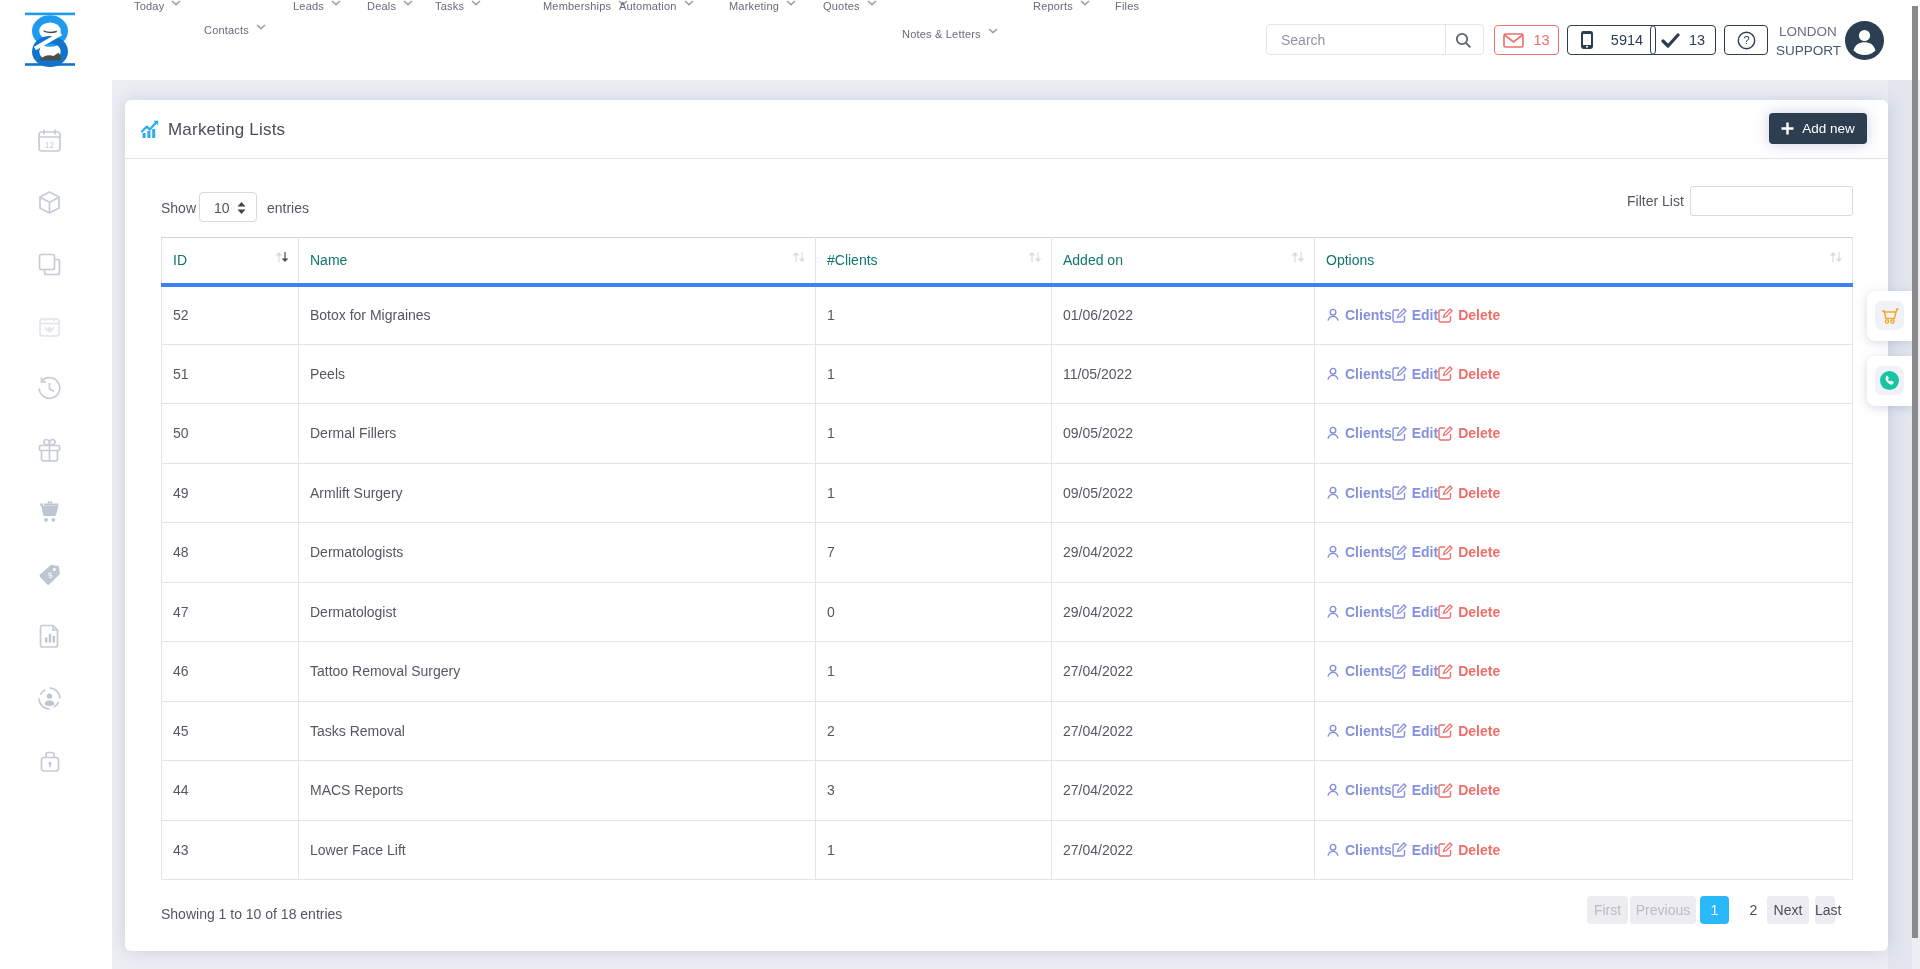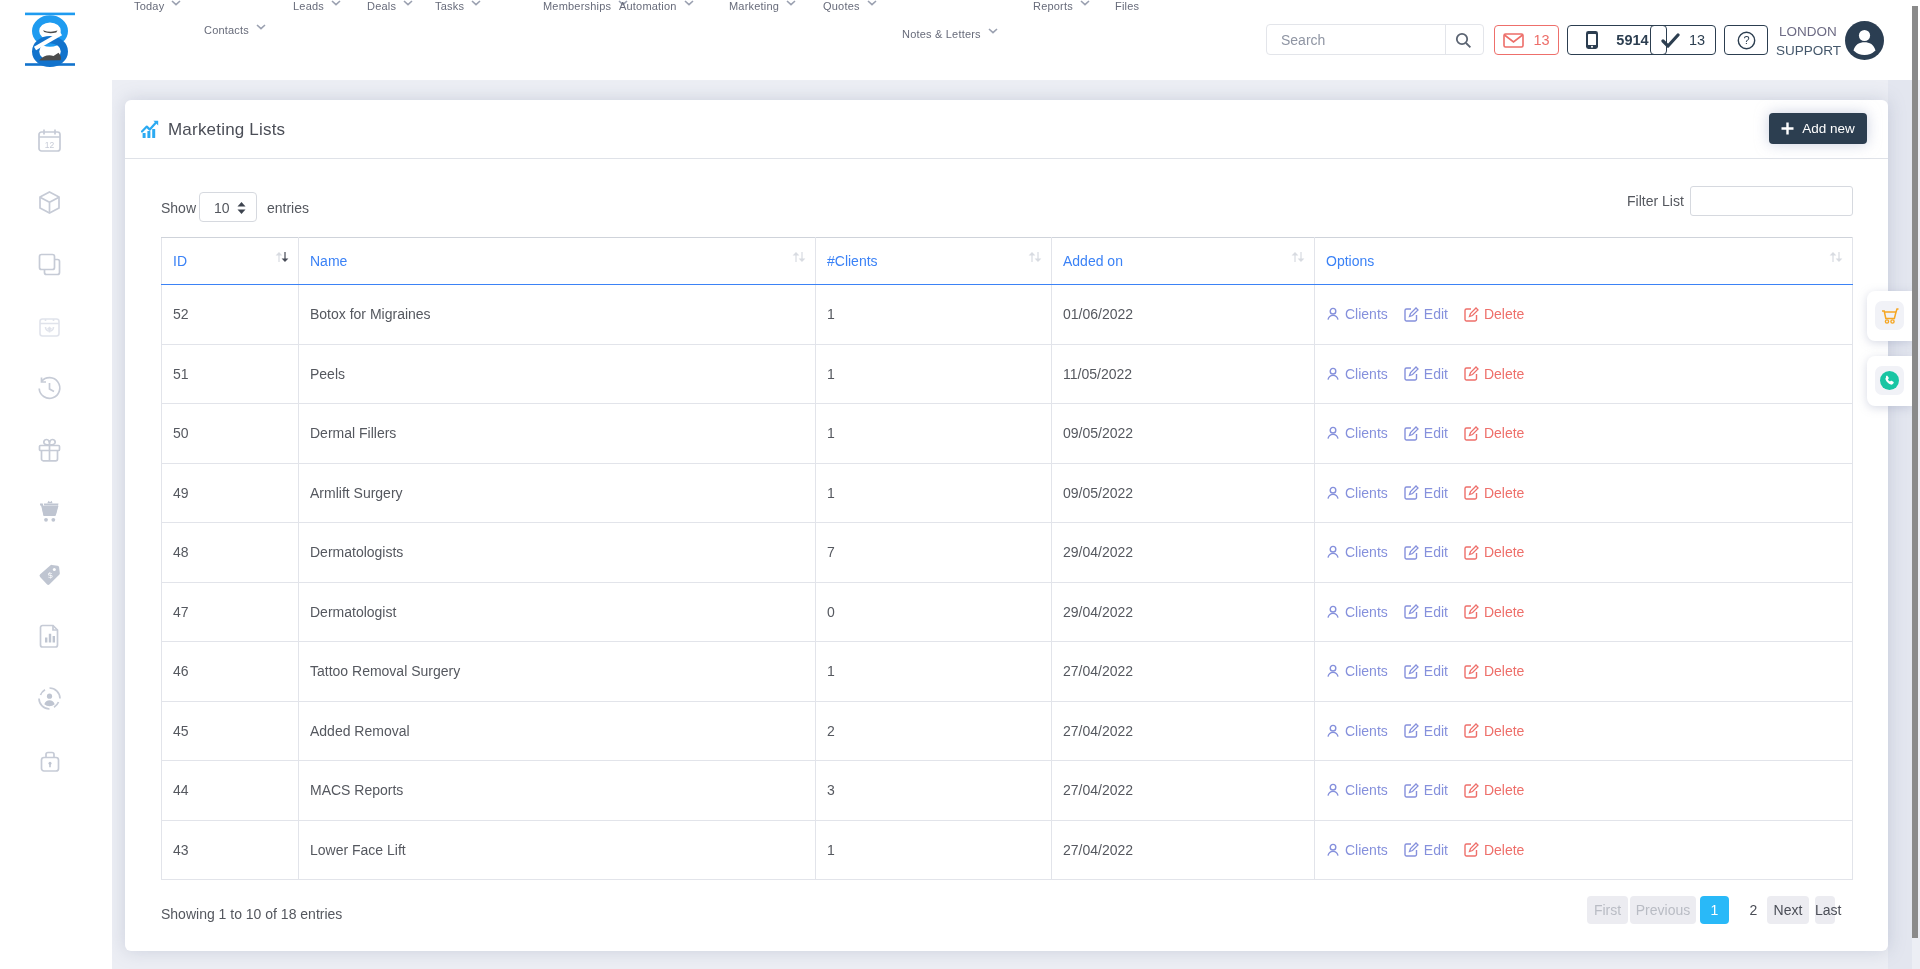--- a/index.html
+++ b/index.html
@@ -7,24 +7,24 @@
 .abs { position:absolute; }
 #topbar { position:absolute; left:0; top:0; width:1920px; height:80px; background:#fff; z-index:5; }
 #sidebar { position:absolute; left:0; top:80px; width:112px; height:889px; background:#fff; z-index:4; }
 .navitem { position:absolute; top:0; height:80px; display:flex; align-items:flex-start; gap:7px; color:#676b7a; font-size:11px; letter-spacing:.2px; }
 #card { position:absolute; left:125px; top:100px; width:1763px; height:851px; background:#fff; border-radius:6px; box-shadow:0 0 18px rgba(120,130,160,.28); z-index:2; }
 #cardhead { position:absolute; left:0; top:0; width:100%; height:59px; border-bottom:1px solid #dfe2e8; }
 .title { position:absolute; left:43px; top:20px; font-size:17px; color:#4b4e57; letter-spacing:.2px; }
 #addnew { position:absolute; left:1644px; top:13px; width:98px; height:31px; background:#2c3e50; border-radius:4px; color:#fff; font-size:13.5px; display:flex; align-items:center; justify-content:center; gap:8px; box-shadow:0 0 14px rgba(160,170,200,.55); }
 table.main { border-collapse:collapse; position:absolute; left:36px; top:137px; width:1691px; table-layout:fixed; }
 table.main th, table.main td { border:1px solid #e2e4ea; font-weight:normal; text-align:left; padding-left:11px; font-size:14px; color:#55585f; position:relative; }
-table.main th { height:47px; border-top:1px solid #cfd3da; border-bottom:1px solid #3b82f6; color:#3b82f6; }
+table.main th { height:47px; border-top:1px solid #cfd3da; border-bottom:4px solid #3b82f6; color:#0f766e; }
 table.main td { height:59.5px; }
 .sorticon { position:absolute; right:9px; top:13px; }
-.rowlinks { display:flex; align-items:center; gap:16px; font-size:14px; }
+.rowlinks { display:flex; align-items:center; gap:0; font-size:14px;font-weight:bold; }
 .lnk { color:#8590dc; display:flex; align-items:center; gap:5px; }
 .lnkdel { color:#ee6f6a; display:flex; align-items:center; gap:5px; }
 .pgbtn { position:absolute; height:28px; line-height:28px; text-align:center; background:#ececf1; border-radius:4px; font-size:14px; }
 #floats { z-index:6; }
 </style>
 </head>
 <body>
 
 <div class="abs" style="left:1888px; top:80px; width:24px; height:889px; background:#e3e6ef;"></div>
 <div class="abs" style="left:1912px; top:6px; width:6px; height:932px; background:#8a8a8a; z-index:9;"></div>
@@ -85,21 +85,21 @@
       </svg>
   </div>
 
   <div class="abs" style="left:1494px; top:25px; width:65px; height:30px; border:1.5px solid #ee6f6b; border-radius:4px; display:flex; align-items:center; justify-content:center; gap:9px;">
     <svg width="21" height="15" viewBox="0 0 21 15">
         <rect x="1" y="1" width="19" height="13" rx="1.5" fill="none" stroke="#ed6d68" stroke-width="1.6"></rect>
         <path d="M1.5 2l9 7 9-7" fill="none" stroke="#ed6d68" stroke-width="1.6"></path>
       </svg>
     <span style="color:#ed6d68; font-size:14.5px;">13</span>
   </div>
-  <div class="abs" style="left:1567px; top:25px; width:100px; height:30px; border:1.5px solid #2c3e50; border-radius:4px; display:flex; align-items:center; justify-content:center; gap:17px;font-weight:bold;">
+  <div class="abs" style="left:1567px; top:25px; width:89px; height:30px; border:1.5px solid #2c3e50; border-radius:4px; display:flex; align-items:center; justify-content:center; gap:17px;">
     <svg width="14" height="20" viewBox="0 0 14 20">
         <rect x="1" y="1" width="12" height="18" rx="2.4" fill="#2c3e50"></rect>
         <rect x="3" y="4" width="8" height="11" rx="0.5" fill="#fff"></rect>
         <circle cx="7" cy="16.8" r="1" fill="#fff"></circle>
       </svg>
     <span style="color:#2c3e50; font-size:14.5px;">5914</span>
   </div>
   <div class="abs" style="left:1650px; top:25px; width:66px; height:30px; border:1.5px solid #2c3e50; border-radius:4px; display:flex; align-items:center; justify-content:center; gap:9px;">
     <svg width="19" height="15" viewBox="0 0 19 15">
         <path d="M2 8l5 5L17 2" fill="none" stroke="#2c3e50" stroke-width="3.2" stroke-linecap="round" stroke-linejoin="round"></path>
@@ -387,21 +387,21 @@
                 </svg> Edit</span>
               <span class="lnkdel"><svg width="15" height="15" viewBox="0 0 15 15">
                   <path d="M12.5 8v4.5a1.5 1.5 0 0 1-1.5 1.5H2.5A1.5 1.5 0 0 1 1 12.5V3.5A1.5 1.5 0 0 1 2.5 2H7" fill="none" stroke="#ee6f6a" stroke-width="1.4"></path>
                   <path d="M5.5 9.5l1-3L12 1l2 2-5.5 5.5z" fill="none" stroke="#ee6f6a" stroke-width="1.3"></path>
                 </svg> Delete</span>
             </div>
           </td>
     </tr>
     <tr>
       <td>45</td>
-      <td>Added Removal</td>
+      <td>Tasks Removal</td>
       <td>2</td>
       <td>27/04/2022</td>
       <td>
             <div class="rowlinks">
               <span class="lnk"><svg width="14" height="14" viewBox="0 0 14 14">
                   <circle cx="7" cy="4.2" r="2.8" fill="none" stroke="#8590dc" stroke-width="1.4"></circle>
                   <path d="M2 12.6c.7-3 2.6-4.2 5-4.2s4.3 1.2 5 4.2" fill="none" stroke="#8590dc" stroke-width="1.4"></path>
                 </svg> Clients</span>
               <span class="lnk"><svg width="15" height="15" viewBox="0 0 15 15">
                   <path d="M12.5 8v4.5a1.5 1.5 0 0 1-1.5 1.5H2.5A1.5 1.5 0 0 1 1 12.5V3.5A1.5 1.5 0 0 1 2.5 2H7" fill="none" stroke="#8590dc" stroke-width="1.4"></path>

